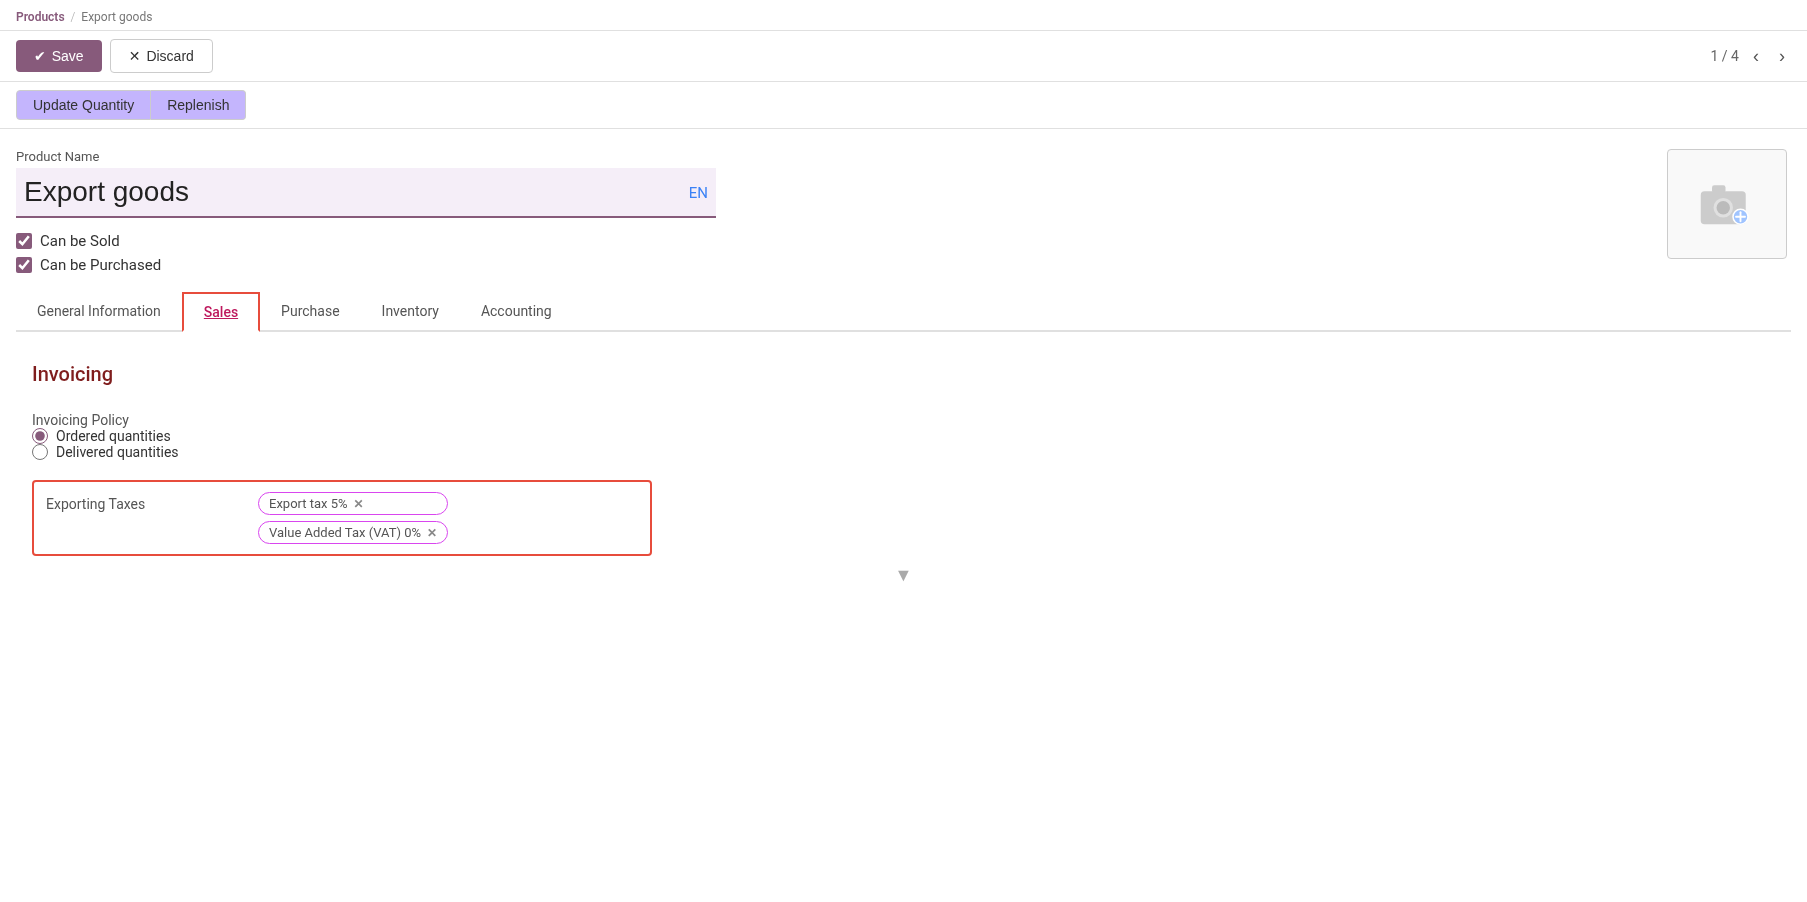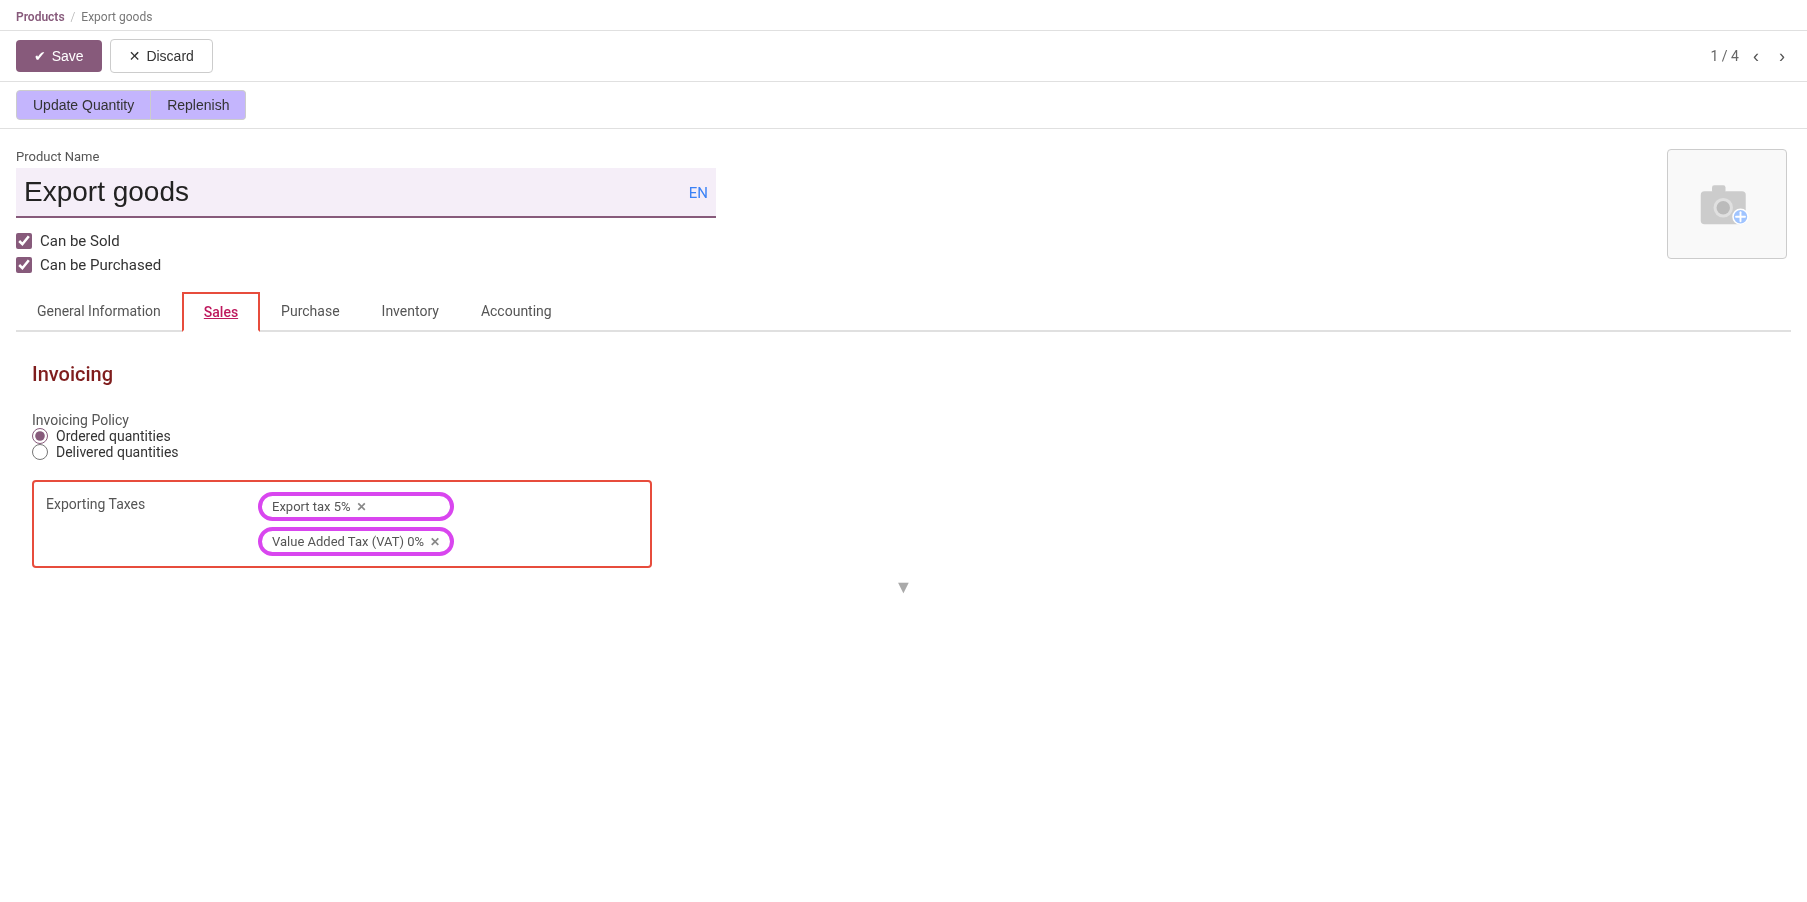--- a/index.html
+++ b/index.html
@@ -263,21 +263,21 @@
     }
     .taxes-tags {
       display: flex;
       flex-direction: column;
       gap: 6px;
     }
     .tax-tag {
       display: inline-flex;
       align-items: center;
       gap: 6px;
-      border: 4px solid #d946ef;
+      border: 1px solid #d946ef;
       border-radius: 20px;
       padding: 3px 10px;
       font-size: 13px;
       color: #555;
       background: #fff;
     }
     .tax-tag-remove {
       cursor: pointer;
       color: #888;
       font-size: 12px;

